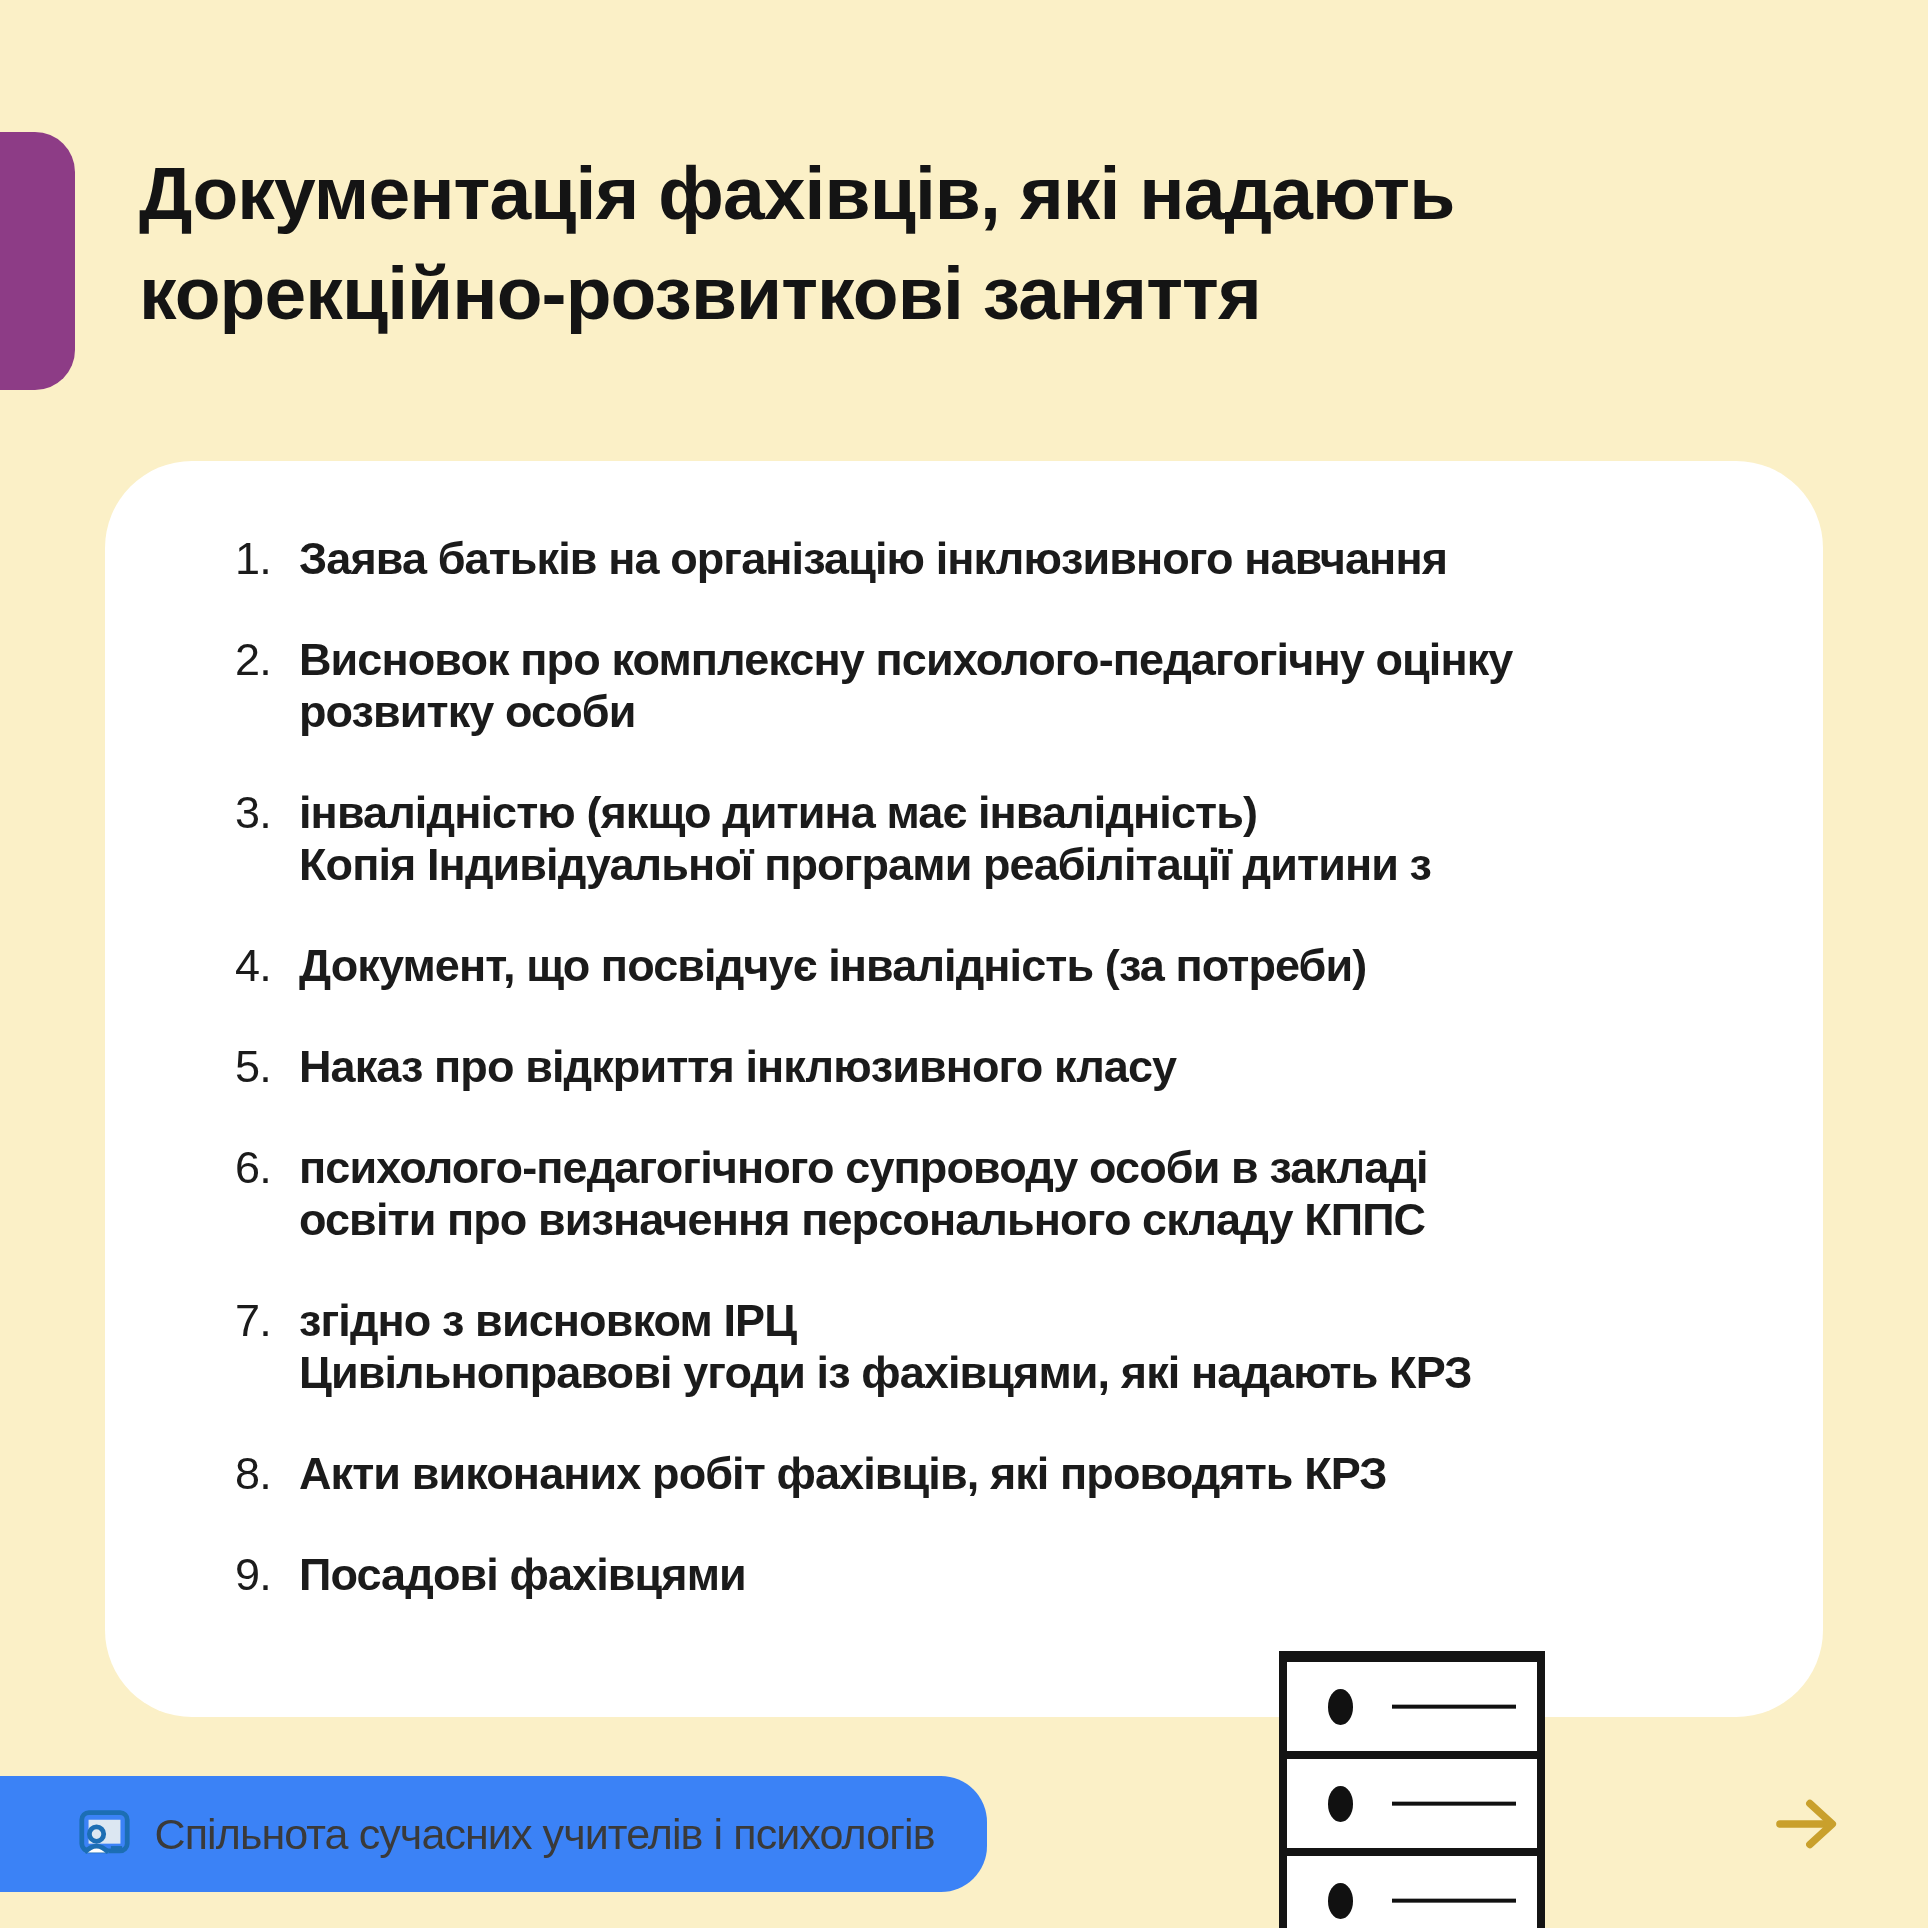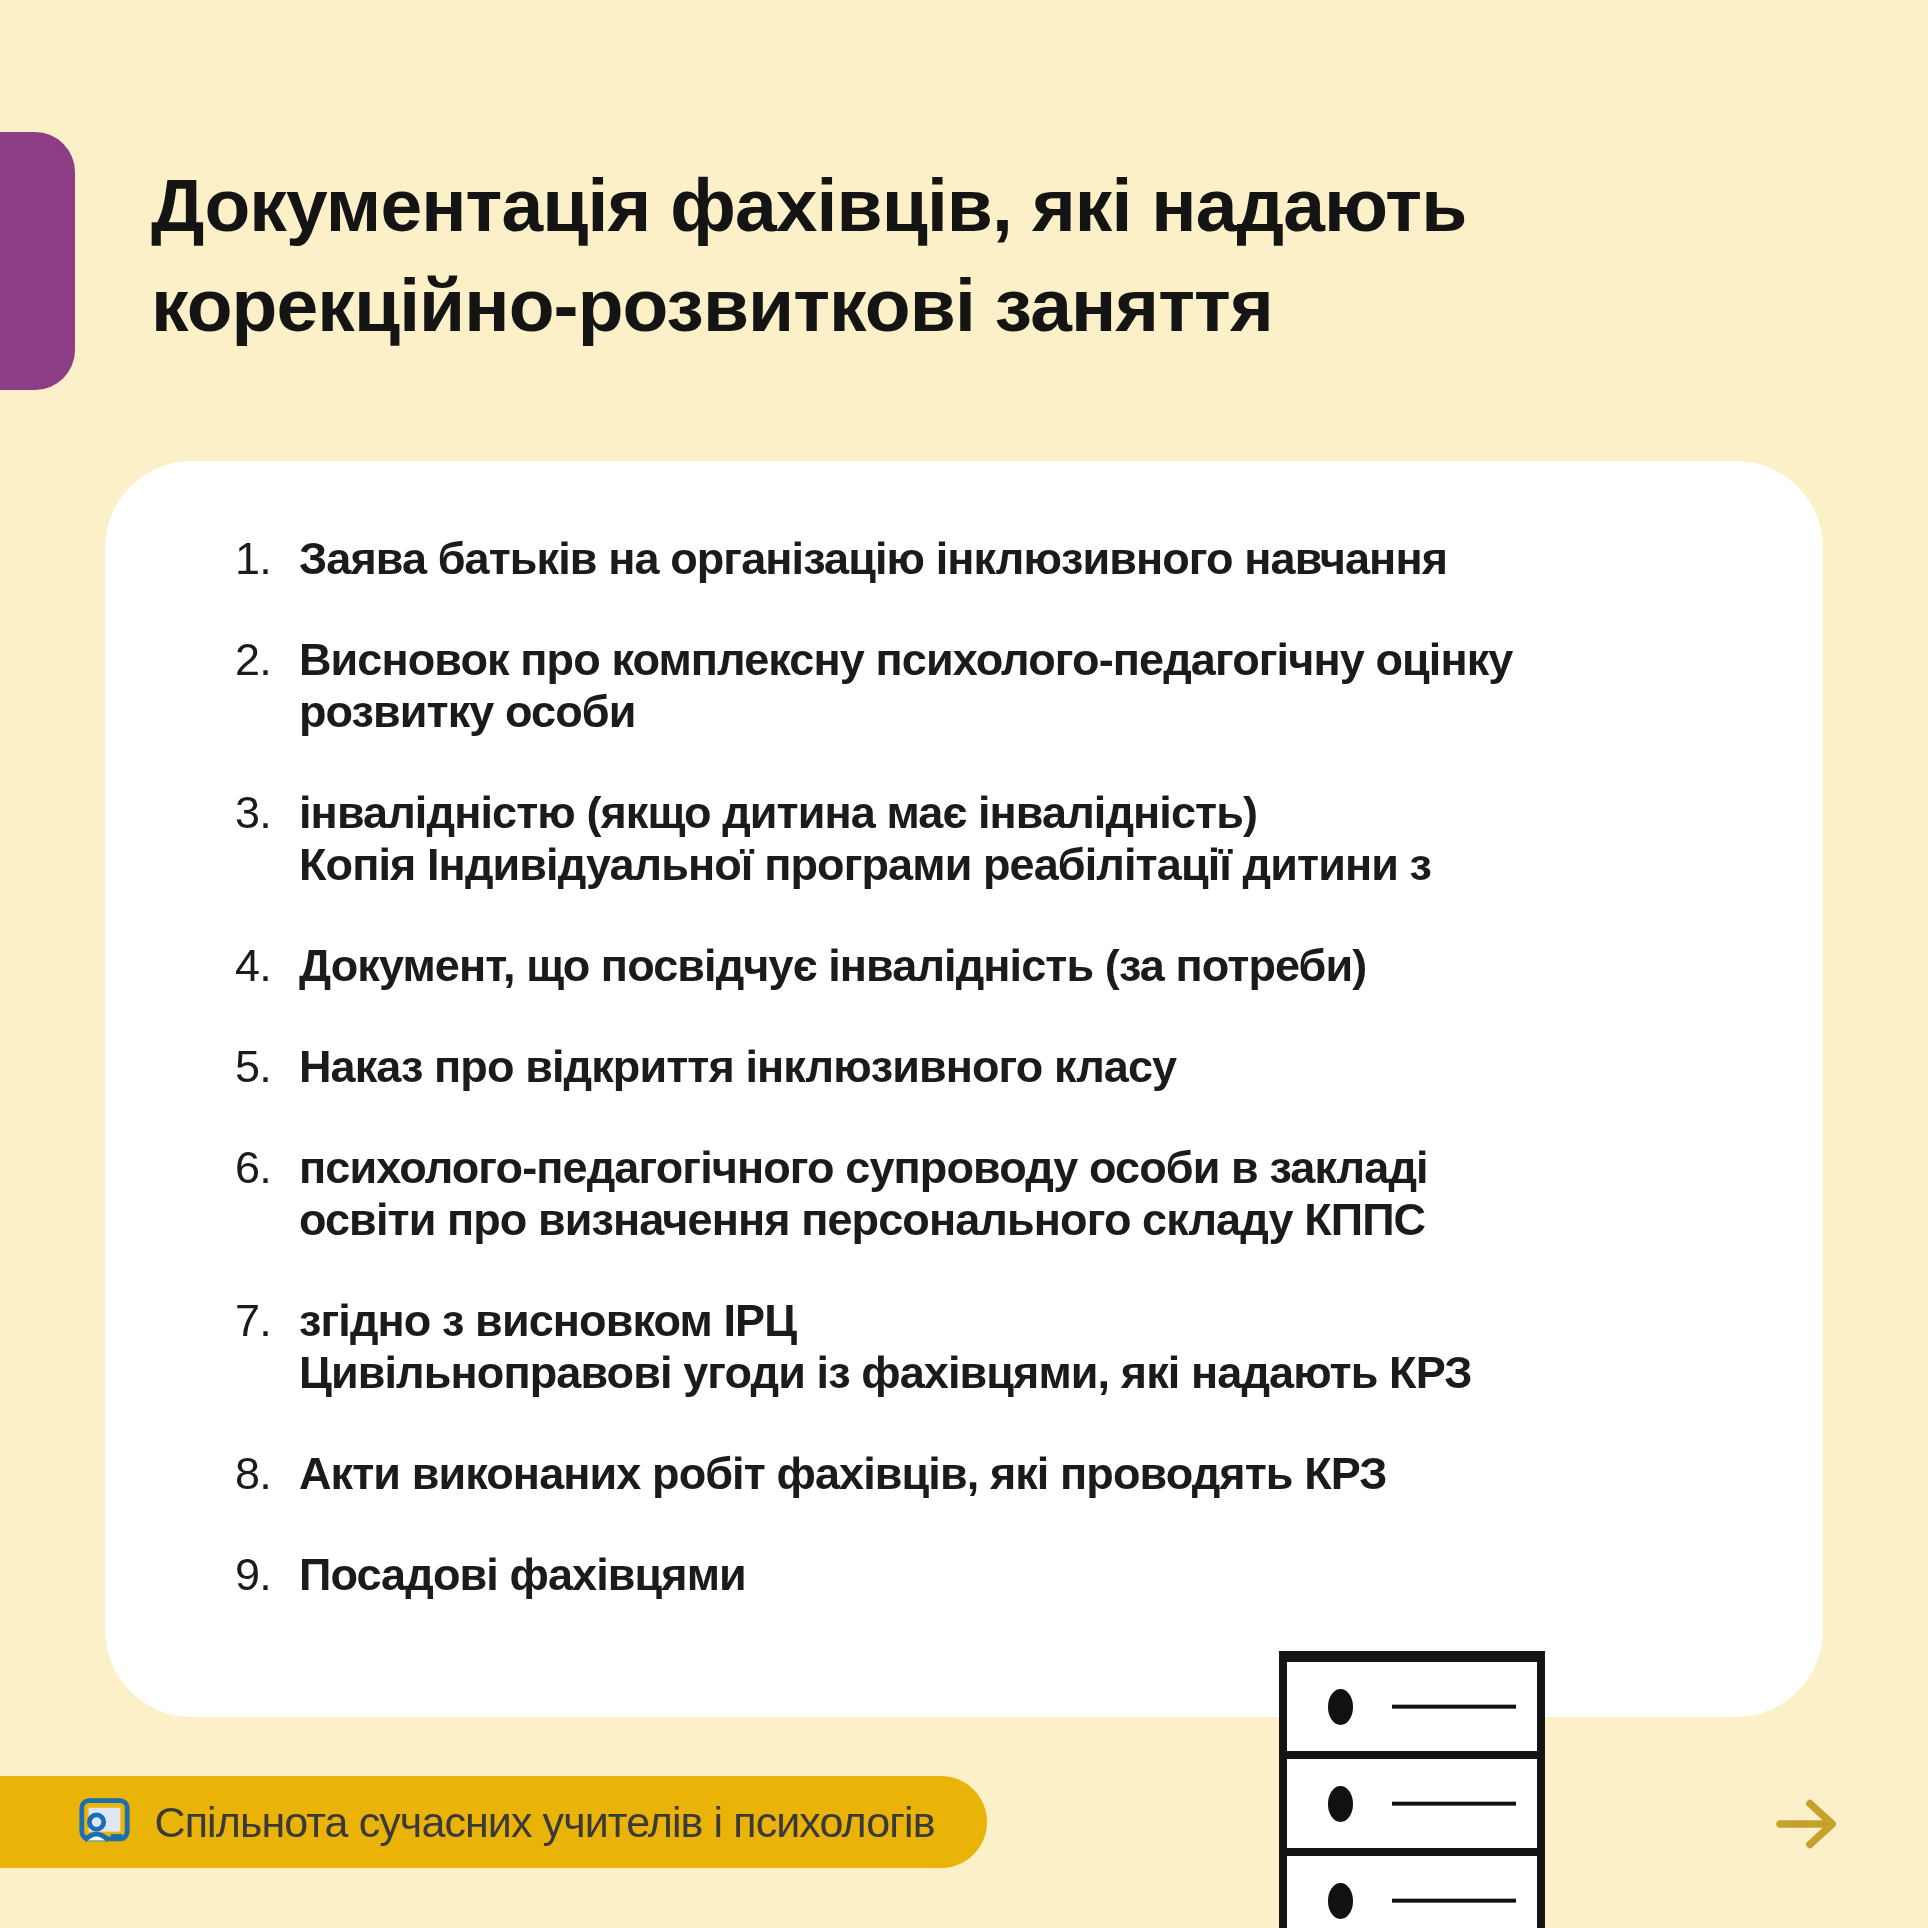--- a/index.html
+++ b/index.html
@@ -16,21 +16,21 @@
     position: absolute;
     left: 0; top: 132px;
     width: 75px; height: 258px;
     background: #8D3C86;
     border-radius: 0 40px 40px 0;
   }
   
   .title {
     position: absolute;
     left: 139px; top: 143px;
-    margin: 12px;
+    margin: 0;
     color: #141414;
     font-size: 75px;
     line-height: 100px;
     font-weight: bold;
     letter-spacing: -0.9px;
   }
   .title .tline { display: block; }
   
   .card {
     position: absolute;
@@ -89,22 +89,22 @@
     position: absolute;
     left: 105px; top: 50%;
     width: 124px; height: 4.7px;
     transform: translateY(-50%);
     background: #111111;
   }
   
   .footer-pill {
     position: absolute;
     left: 0; top: 1776px;
-    width: 987px; height: 92px;
-    background: #eab308;
+    width: 987px; height: 116px;
+    background: #3b82f6;
     border-radius: 0 46px 46px 0;
     display: flex;
     align-items: center;
     padding-left: 79px;
     box-sizing: border-box;
   }
   .footer-pill .logo { flex: none; margin-right: 24.5px; }
   .footer-pill .label {
     color: #3A3A3A;
     font-size: 43px;

